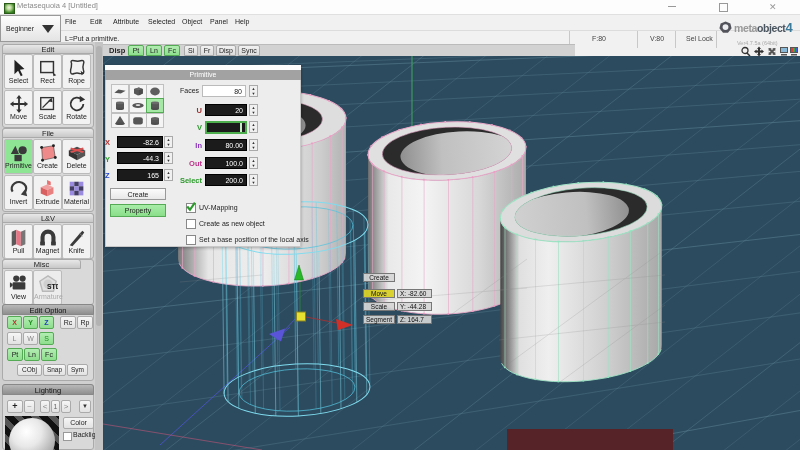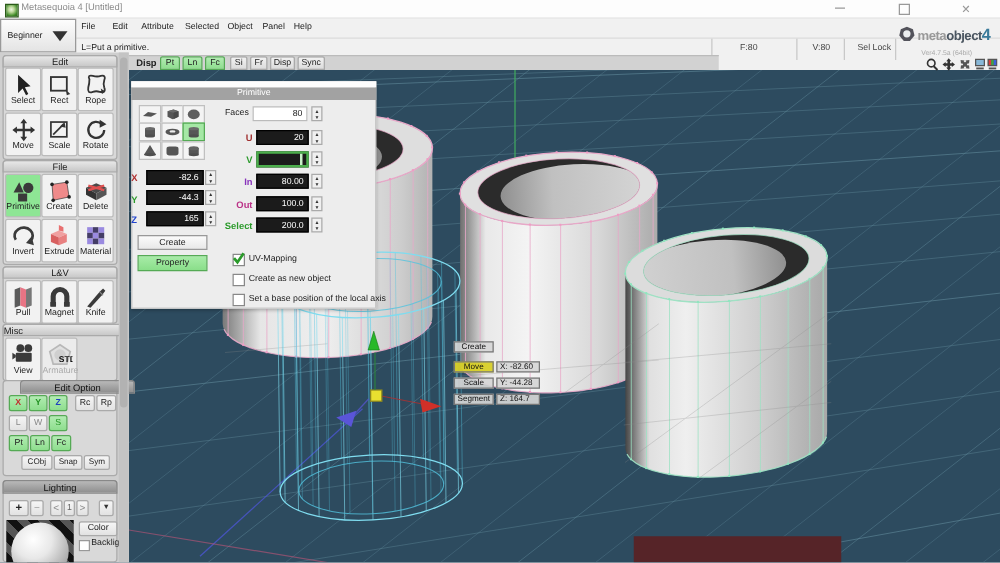--- a/index.html
+++ b/index.html
@@ -480,40 +480,40 @@
     <div style="margin-top:-1px">Magnet</div>
   </div>
 <div style="position:absolute;left:62px;top:224px;width:29px;height:35px;background:#f2f2f2;border:1px solid #bbb;border-radius:2px;text-align:center;font-size:7px;color:#222;box-sizing:border-box">
     <div style="margin-top:3px;height:20px"><svg viewBox="0 0 22 22" width="20" height="20">
         <path d="M3 19 L14 6 L17 3 L19 5 L16 9 L6 20 Z" fill="#3a3a3a"></path>
         <line x1="14" y1="6" x2="17" y2="9" stroke="#888" stroke-width="1"></line>
       </svg></div>
     <div style="margin-top:-1px">Knife</div>
   </div>
 <div style="position:absolute;left:2px;top:259px;width:92px;height:46px;border:1px solid #aaa;border-radius:3px;box-sizing:border-box;background:#d9d9d9"></div>
-<div style="position:absolute;left:2px;top:259px;width:100px;height:10px;background:linear-gradient(#e8e8e8,#c8c8c8);border:1px solid #aaa;border-radius:3px 3px 0 0;font-size:7.5px;color:#222;line-height:10px;box-sizing:border-box">Misc</div>
+<div style="position:absolute;left:2px;top:259px;width:79px;height:10px;background:linear-gradient(#e8e8e8,#c8c8c8);border:1px solid #aaa;border-radius:3px 3px 0 0;text-align:center;font-size:7.5px;color:#222;line-height:10px;box-sizing:border-box">Misc</div>
 <div style="position:absolute;left:4px;top:270px;width:29px;height:35px;background:#f2f2f2;border:1px solid #bbb;border-radius:2px;text-align:center;font-size:7px;color:#222;box-sizing:border-box">
     <div style="margin-top:3px;height:20px"><svg viewBox="0 0 22 22" width="20" height="20">
         <circle cx="8" cy="5" r="3.4" fill="#3a3a3a"></circle>
         <circle cx="15" cy="5" r="3.4" fill="#3a3a3a"></circle>
         <rect x="4" y="9" width="14" height="8" rx="1" fill="#3a3a3a"></rect>
         <polygon points="4,11 1,9 1,15 4,13" fill="#3a3a3a"></polygon>
       </svg></div>
     <div style="margin-top:-1px">View</div>
   </div>
 <div style="position:absolute;left:33px;top:270px;width:29px;height:35px;background:#ececec;border:1px solid #bbb;border-radius:2px;text-align:center;font-size:7px;color:#aaa;box-sizing:border-box">
     <div style="margin-top:3px;height:20px"><svg viewBox="0 0 22 22" width="20" height="20">
         <polygon points="11,2 20,8 17,19 5,19 2,8" fill="#e0e0e0" stroke="#b8b8b8" stroke-width="1.5"></polygon>
         <circle cx="11" cy="11" r="5" fill="#cfcfcf"></circle>
         <text x="10" y="17" font-family="Liberation Sans" font-size="7.5" font-weight="bold" fill="#111">STD</text>
       </svg></div>
     <div style="margin-top:-1px">Armature</div>
   </div>
 <div style="position:absolute;left:2px;top:304px;width:92px;height:77px;border:1px solid #aaa;border-radius:3px;box-sizing:border-box;background:#d9d9d9"></div>
-<div style="position:absolute;left:16px;top:304px;width:92px;height:11px;background:linear-gradient(#b8b8b8,#8f8f8f);border:1px solid #888;border-radius:3px 3px 0 0;text-align:center;font-size:7.5px;color:#111;line-height:11px;box-sizing:border-box">Edit Option</div>
+<div style="position:absolute;left:2px;top:304px;width:92px;height:11px;background:linear-gradient(#b8b8b8,#8f8f8f);border:1px solid #888;border-radius:3px 3px 0 0;text-align:center;font-size:7.5px;color:#111;line-height:11px;box-sizing:border-box">Edit Option</div>
 <div style="position:absolute;left:7px;top:316px;width:15px;height:13px;background:linear-gradient(#b2ecb2,#8ede8e);border:1px solid #55aa55;border-radius:2px;text-align:center;font-size:7px;font-weight:bold;color:#c03030;line-height:11px;box-sizing:border-box">X</div>
 <div style="position:absolute;left:23px;top:316px;width:15px;height:13px;background:linear-gradient(#b2ecb2,#8ede8e);border:1px solid #55aa55;border-radius:2px;text-align:center;font-size:7px;font-weight:bold;color:#209020;line-height:11px;box-sizing:border-box">Y</div>
 <div style="position:absolute;left:39px;top:316px;width:15px;height:13px;background:linear-gradient(#b2ecb2,#8ede8e);border:1px solid #55aa55;border-radius:2px;text-align:center;font-size:7px;font-weight:bold;color:#2040c0;line-height:11px;box-sizing:border-box">Z</div>
 <div style="position:absolute;left:60px;top:316px;width:16px;height:13px;background:linear-gradient(#f6f6f6,#e2e2e2);border:1px solid #aaa;border-radius:2px;text-align:center;font-size:7px;font-weight:normal;color:#222;line-height:11px;box-sizing:border-box">Rc</div>
 <div style="position:absolute;left:77px;top:316px;width:16px;height:13px;background:linear-gradient(#f6f6f6,#e2e2e2);border:1px solid #aaa;border-radius:2px;text-align:center;font-size:7px;font-weight:normal;color:#222;line-height:11px;box-sizing:border-box">Rp</div>
 <div style="position:absolute;left:7px;top:332px;width:15px;height:13px;background:linear-gradient(#f6f6f6,#e2e2e2);border:1px solid #aaa;border-radius:2px;text-align:center;font-size:7px;font-weight:normal;color:#888;line-height:11px;box-sizing:border-box">L</div>
 <div style="position:absolute;left:23px;top:332px;width:15px;height:13px;background:linear-gradient(#f6f6f6,#e2e2e2);border:1px solid #aaa;border-radius:2px;text-align:center;font-size:7px;font-weight:normal;color:#888;line-height:11px;box-sizing:border-box">W</div>
 <div style="position:absolute;left:39px;top:332px;width:15px;height:13px;background:linear-gradient(#b2ecb2,#8ede8e);border:1px solid #55aa55;border-radius:2px;text-align:center;font-size:7px;font-weight:normal;color:#209020;line-height:11px;box-sizing:border-box">S</div>
 <div style="position:absolute;left:7px;top:348px;width:16px;height:13px;background:linear-gradient(#b2ecb2,#8ede8e);border:1px solid #55aa55;border-radius:2px;text-align:center;font-size:7px;font-weight:normal;color:#222;line-height:11px;box-sizing:border-box">Pt</div>
 <div style="position:absolute;left:24px;top:348px;width:16px;height:13px;background:linear-gradient(#b2ecb2,#8ede8e);border:1px solid #55aa55;border-radius:2px;text-align:center;font-size:7px;font-weight:normal;color:#222;line-height:11px;box-sizing:border-box">Ln</div>

